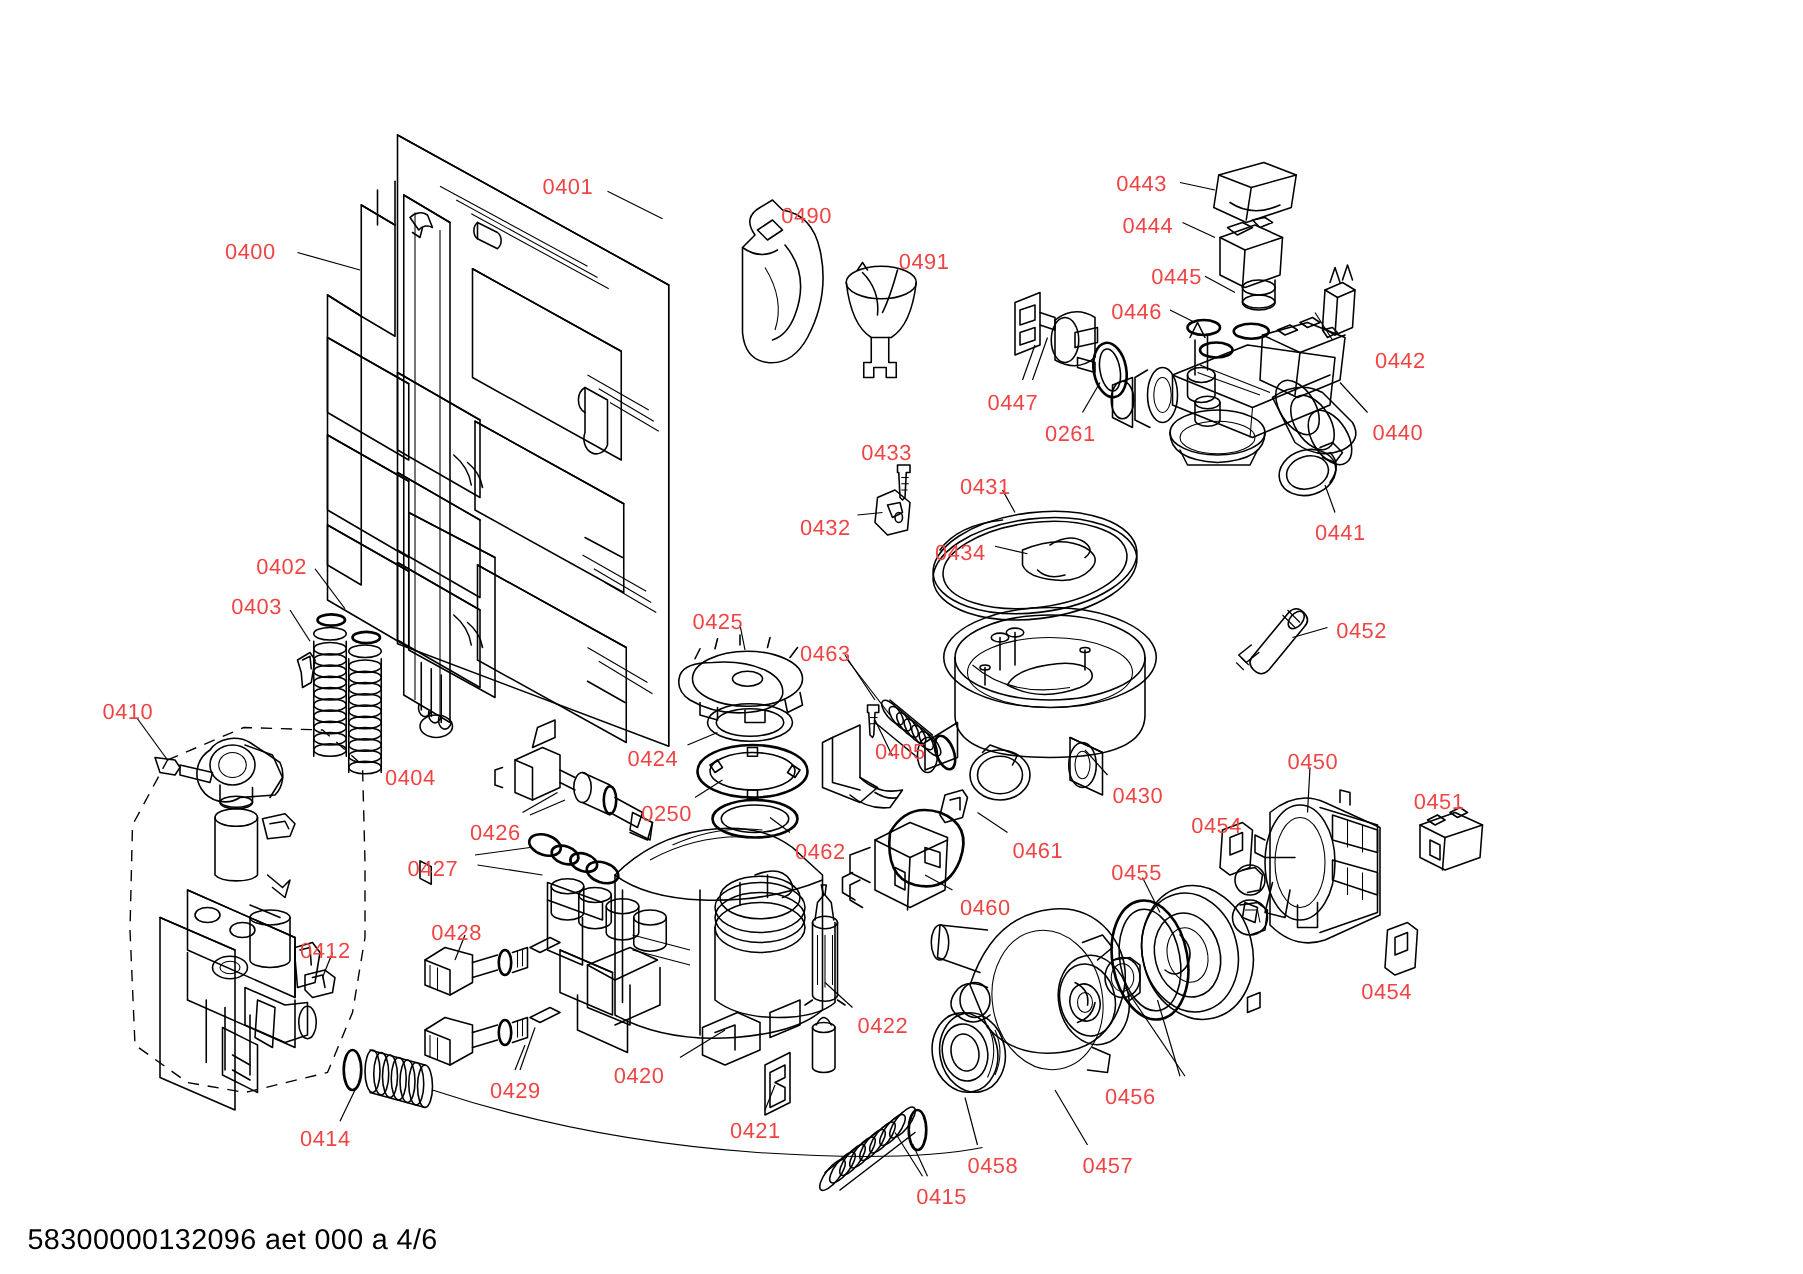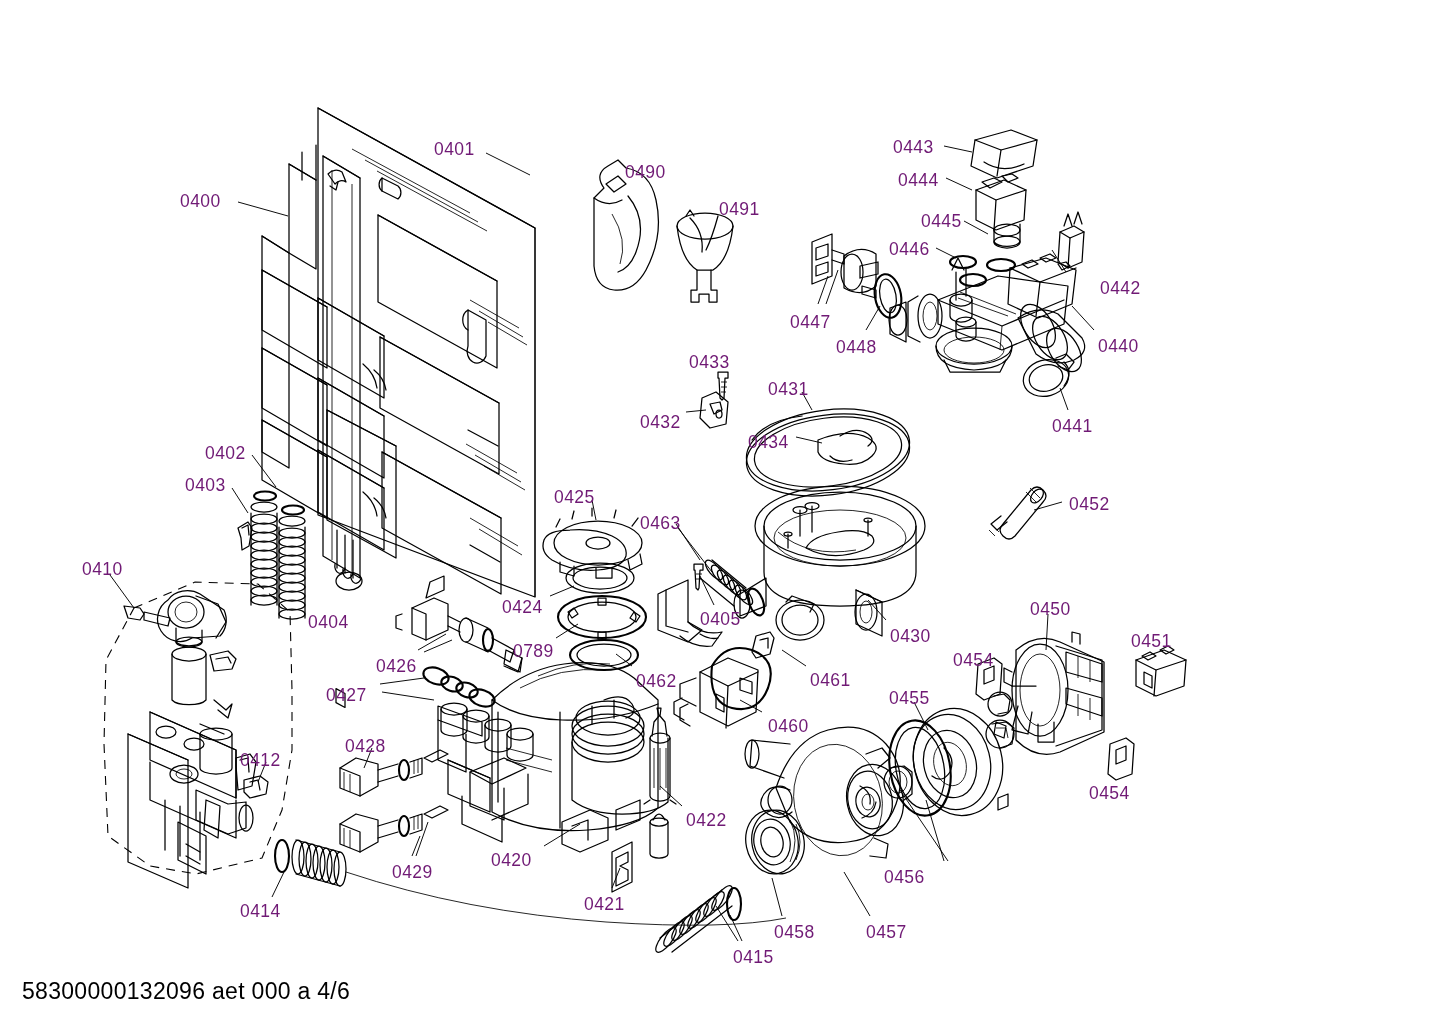--- a/index.html
+++ b/index.html
@@ -1,21 +1,21 @@
 <!DOCTYPE html>
 <html><head>
 <meta charset="utf-8">
 <style>
   html,body{margin:0;padding:0;background:#fff;}
   body{width:1442px;height:1019px;position:relative;overflow:hidden;
        font-family:"Liberation Sans","DejaVu Sans",sans-serif;color:#000;}
   #sheet{position:absolute;inset:0;}
   svg#art{position:absolute;left:0;top:0;width:1442px;height:1019px;}
   .lbl{position:absolute;font-size:17.5px;letter-spacing:.4px;white-space:nowrap;
-       color:#701a75;line-height:1;}
+       color:#ef4444;line-height:1;}
   #footer{position:absolute;left:22px;top:978px;font-size:23px;letter-spacing:.3px;}
   svg#art *{vector-effect:non-scaling-stroke;}
   .s{fill:none;stroke:#000;stroke-width:1.25;stroke-linejoin:round;stroke-linecap:round;}
   .s2{fill:none;stroke:#000;stroke-width:2.1;stroke-linejoin:round;stroke-linecap:round;}
   .thin{fill:none;stroke:#000;stroke-width:.85;}
   .lead{fill:none;stroke:#000;stroke-width:.95;}
   .dash{fill:none;stroke:#000;stroke-width:1.1;stroke-dasharray:9 7;}
 </style>
 </head>
 <body>
@@ -654,49 +654,49 @@
   </g>
 
 </svg>
 
 <div id="labels-layer">
       <div class="lbl" style="left: 180px; top: 193px;">0400</div>
       <div class="lbl" style="left: 434px; top: 141px;">0401</div>
       <div class="lbl" style="left: 205px; top: 445px;">0402</div>
       <div class="lbl" style="left: 185px; top: 477px;">0403</div>
       <div class="lbl" style="left: 308px; top: 614px;">0404</div>
-      <div class="lbl" style="left: 700px; top: 611px; text-align: center;">0405</div>
+      <div class="lbl" style="left: 700px; top: 593px; text-align: center;">0405</div>
       <div class="lbl" style="left: 82px; top: 561px;">0410</div>
       <div class="lbl" style="left: 240px; top: 752px;">0412</div>
       <div class="lbl" style="left: 240px; top: 903px;">0414</div>
       <div class="lbl" style="left: 733px; top: 949px;">0415</div>
       <div class="lbl" style="left: 491px; top: 852px;">0420</div>
       <div class="lbl" style="left: 584px; top: 896px;">0421</div>
       <div class="lbl" style="left: 686px; top: 812px;">0422</div>
-      <div class="lbl" style="left: 513px; top: 643px;">0789</div>
+      <div class="lbl" style="left: 513px; top: 643px;">0250</div>
       <div class="lbl" style="left: 502px; top: 599px;">0424</div>
       <div class="lbl" style="left: 554px; top: 489px;">0425</div>
       <div class="lbl" style="left: 376px; top: 658px;">0426</div>
       <div class="lbl" style="left: 326px; top: 687px;">0427</div>
       <div class="lbl" style="left: 345px; top: 738px;">0428</div>
       <div class="lbl" style="left: 392px; top: 864px;">0429</div>
       <div class="lbl" style="left: 890px; top: 628px;">0430</div>
       <div class="lbl" style="left: 768px; top: 381px;">0431</div>
       <div class="lbl" style="left: 640px; top: 414px;">0432</div>
       <div class="lbl" style="left: 689px; top: 354px;">0433</div>
       <div class="lbl" style="left: 748px; top: 434px;">0434</div>
       <div class="lbl" style="left: 1098px; top: 338px;">0440</div>
       <div class="lbl" style="left: 1052px; top: 418px;">0441</div>
       <div class="lbl" style="left: 1100px; top: 280px;">0442</div>
       <div class="lbl" style="left: 893px; top: 139px;">0443</div>
       <div class="lbl" style="left: 898px; top: 172px;">0444</div>
       <div class="lbl" style="left: 921px; top: 213px;">0445</div>
       <div class="lbl" style="left: 889px; top: 241px;">0446</div>
       <div class="lbl" style="left: 790px; top: 314px;">0447</div>
-      <div class="lbl" style="left: 836px; top: 339px;">0448</div>
+      <div class="lbl" style="left: 836px; top: 339px;">0261</div>
       <div class="lbl" style="left: 1030px; top: 601px;">0450</div>
       <div class="lbl" style="left: 1131px; top: 633px;">0451</div>
       <div class="lbl" style="left: 1069px; top: 496px;">0452</div>
       <div class="lbl" style="left: 953px; top: 652px;">0454</div>
       <div class="lbl" style="left: 1089px; top: 785px;">0454</div>
       <div class="lbl" style="left: 889px; top: 690px;">0455</div>
       <div class="lbl" style="left: 884px; top: 869px;">0456</div>
       <div class="lbl" style="left: 866px; top: 924px;">0457</div>
       <div class="lbl" style="left: 774px; top: 924px; text-align: center;">0458</div>
       <div class="lbl" style="left: 768px; top: 718px;">0460</div>

